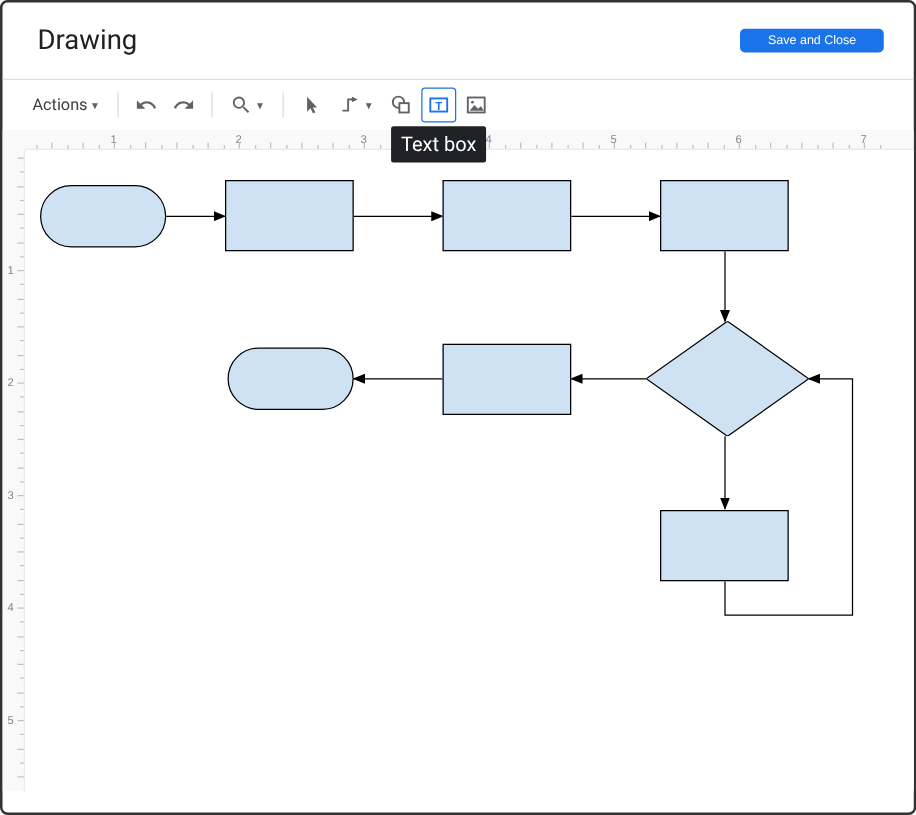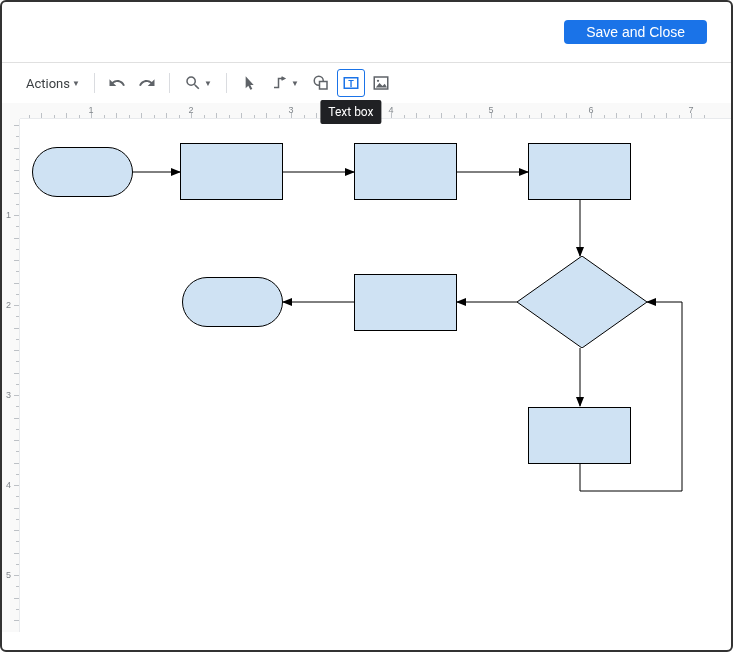--- a/index.html
+++ b/index.html
@@ -30,21 +30,21 @@
     font-size: 13px;
     color: #5f6368;
     margin-right: 140px;
   }
   .save-btn {
     background: #1a73e8;
     color: #fff;
     border: none;
     border-radius: 4px;
     padding: 4px 22px;
-    font-size: 14px;
+    font-size: 10px;
     font-weight: 500;
     cursor: pointer;
   }
   .toolbar {
     display: flex;
     align-items: center;
     padding: 4px 18px;
     height: 40px;
     gap: 2px;
   }
@@ -83,21 +83,21 @@
   }
   .tb-btn svg { display: block; }
   .tooltip {
     position: absolute;
     top: 100%;
     left: 50%;
     transform: translateX(-50%);
     margin-top: 4px;
     background: #202124;
     color: #fff;
-    font-size: 12px;
+    font-size: 16px;
     padding: 5px 8px;
     border-radius: 2px;
     white-space: nowrap;
     z-index: 100;
   }
   .ruler-area {
     display: flex;
     flex-direction: column;
     background: #f9f9f9;
   }
@@ -156,20 +156,21 @@
   }
   .ruler-h .tick { width: 1px; top: 10px; height: 5px; }
   .ruler-h .tick.minor { top: 12px; height: 3px; }
   .ruler-v .tick { height: 1px; left: 12px; width: 5px; }
   .ruler-v .tick.minor { left: 14px; width: 3px; }
 </style>
 </head>
 <body>
 
 <div class="header">
+  <div class="title">Drawing</div>
   <div class="spacer"></div>
   <button class="save-btn">Save and Close</button>
 </div>
 
 <div class="toolbar">
   <div class="actions-btn">
     <span>Actions</span>
     <span class="caret">▼</span>
   </div>
   <div class="tb-sep"></div>

